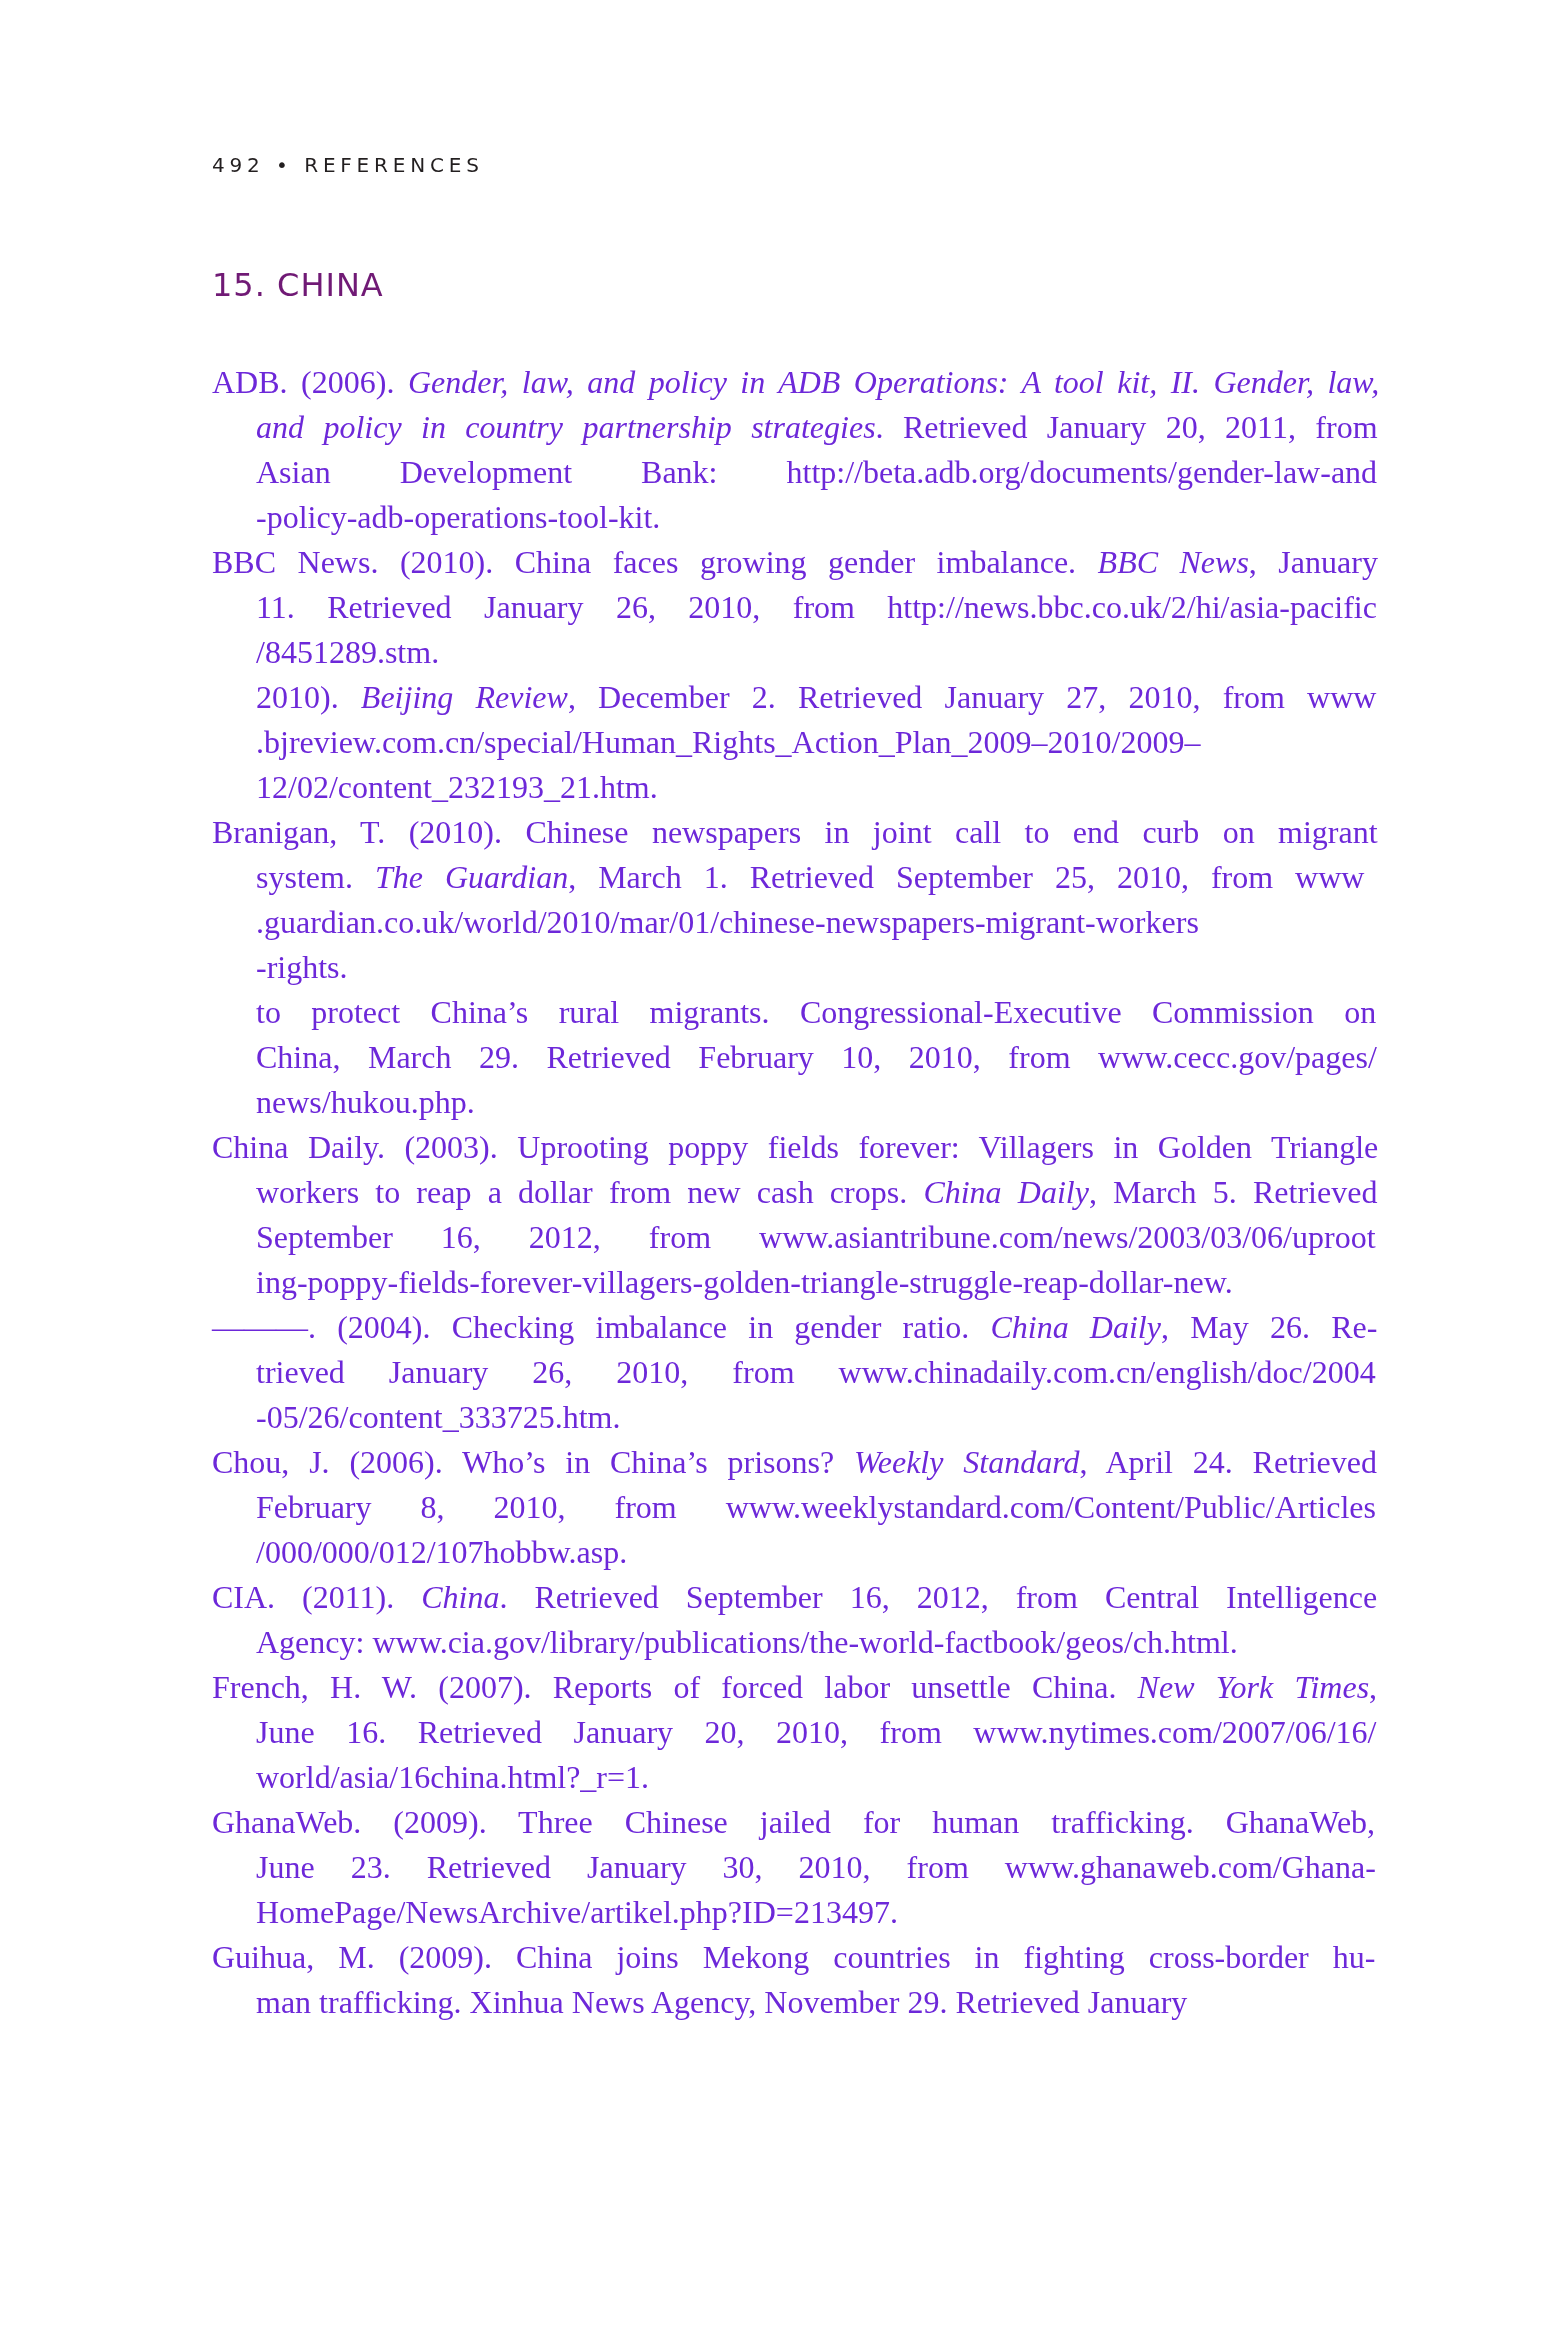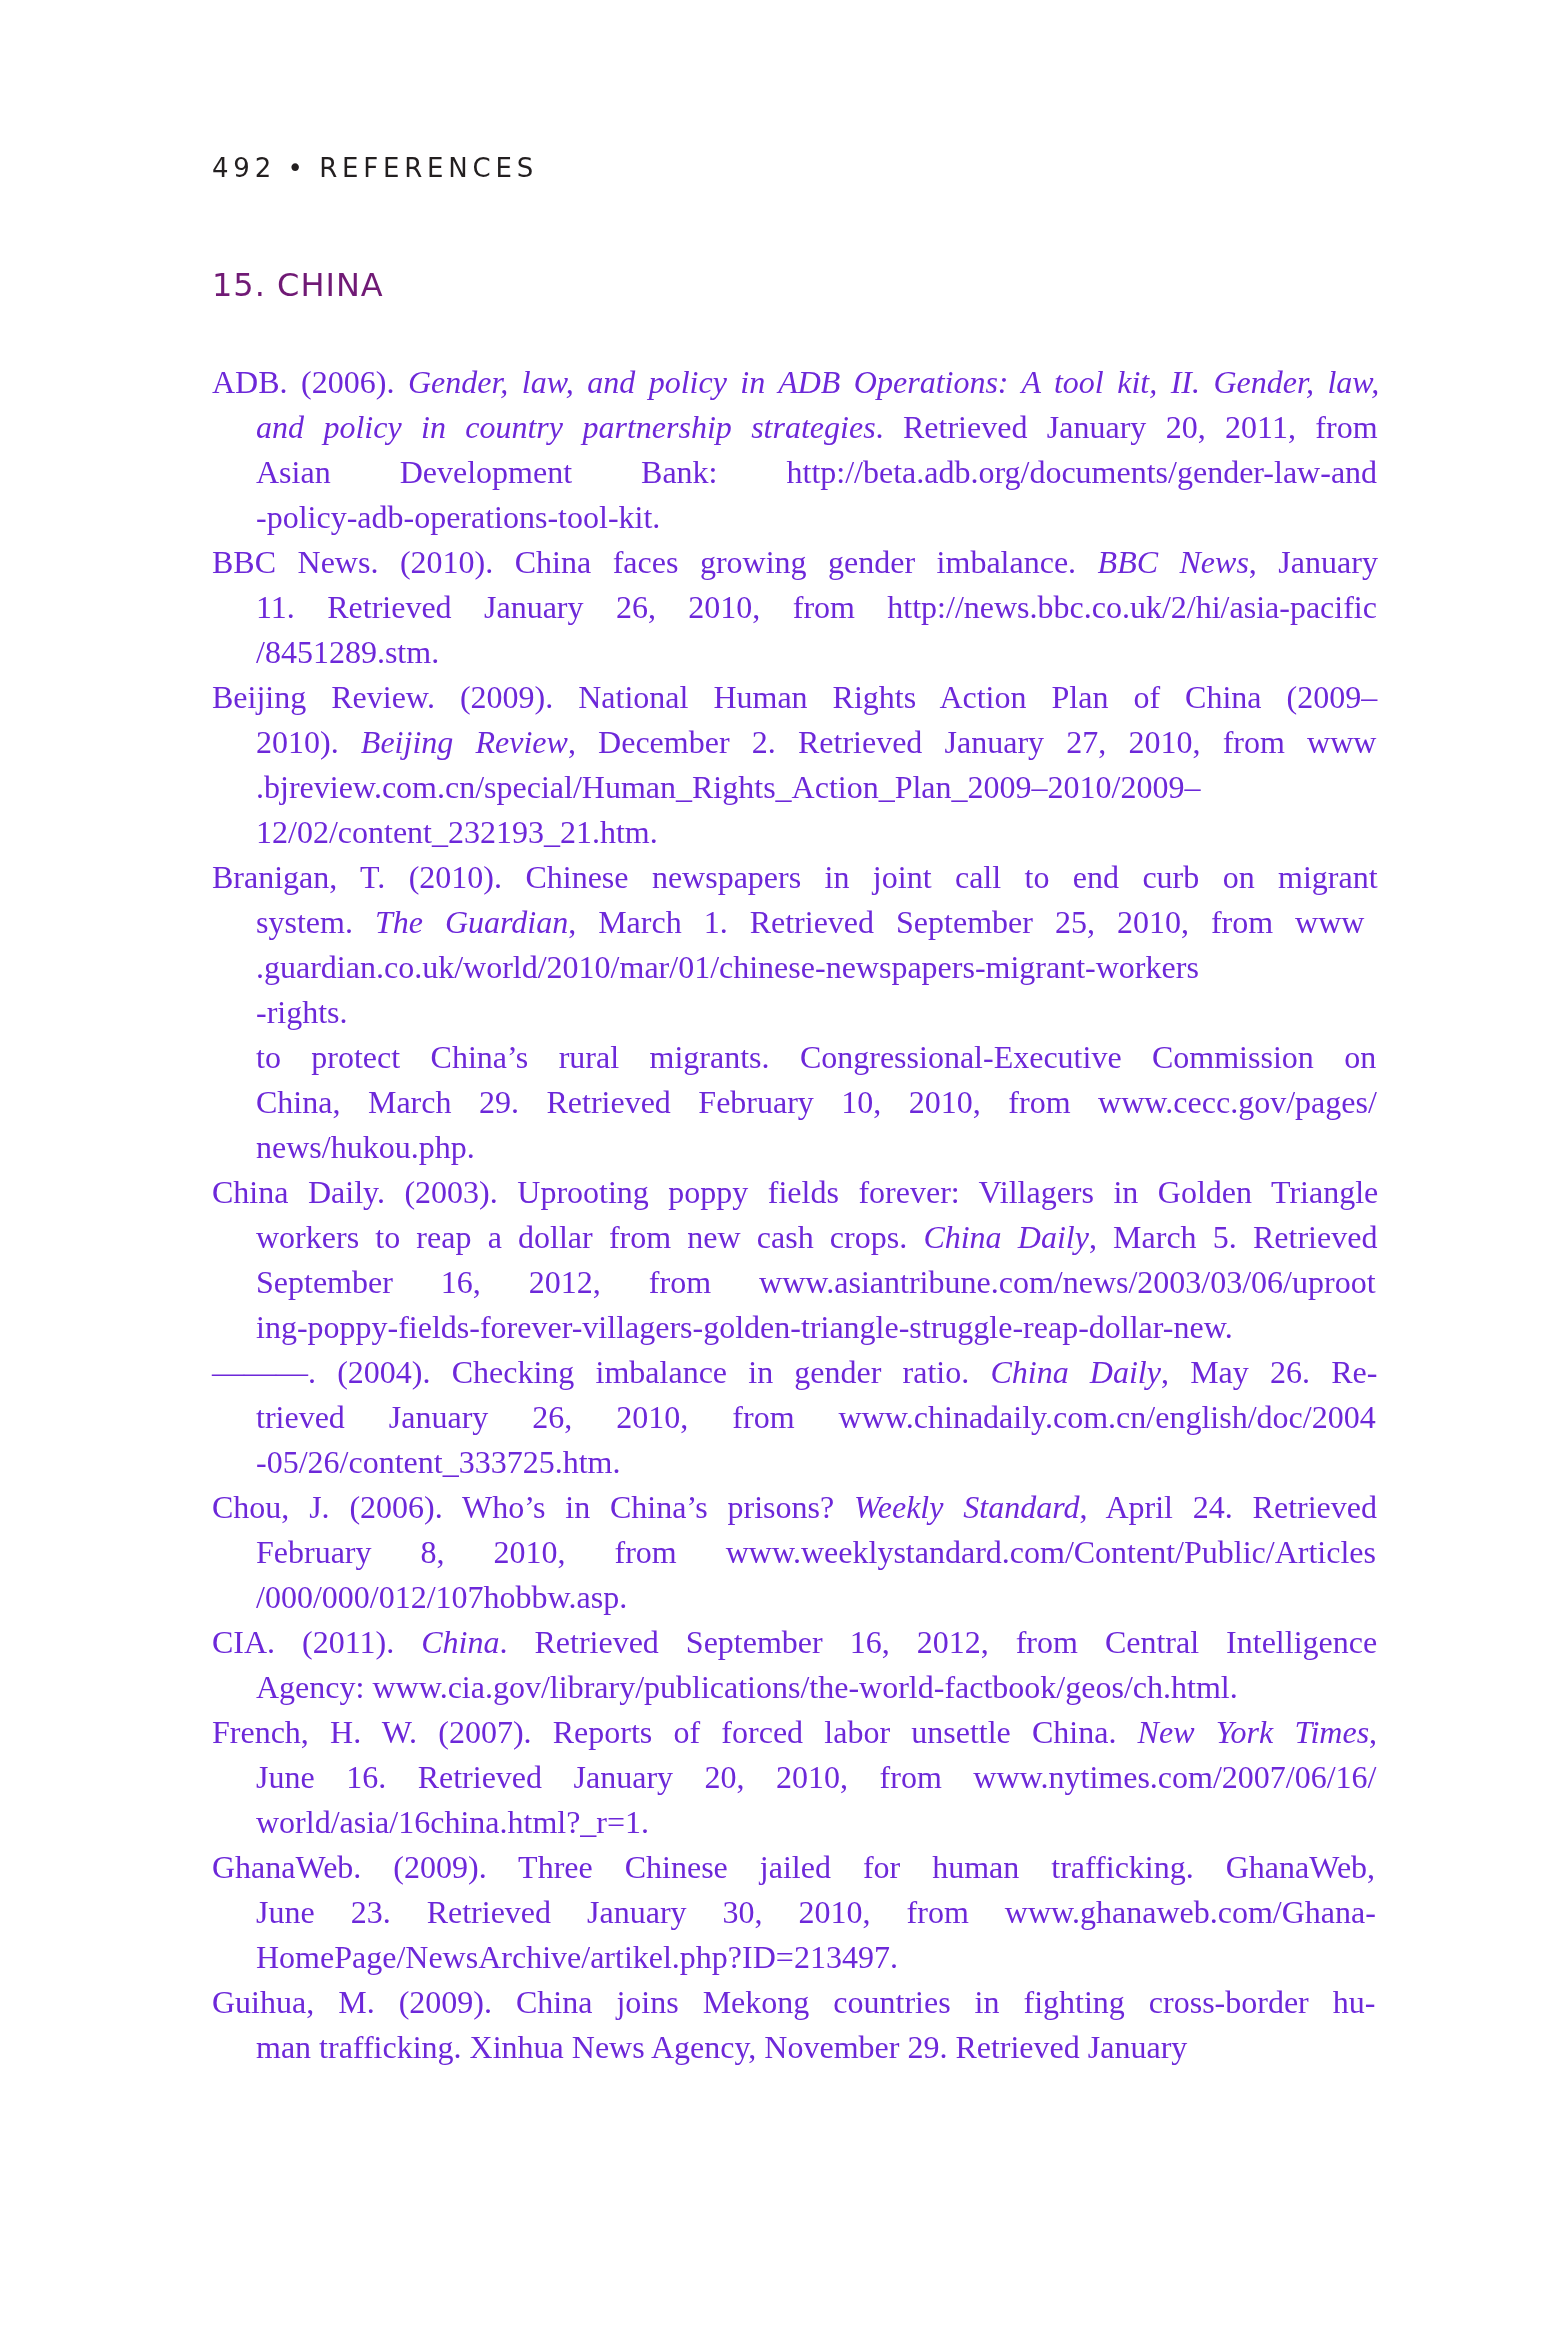--- a/index.html
+++ b/index.html
@@ -1,20 +1,20 @@
 <!DOCTYPE html>
 <html><head>
 <meta charset="utf-8">
 <style>
   html, body { margin: 0; padding: 0; background: #ffffff; }
   body { width: 1561px; height: 2341px; position: relative; overflow: hidden; }
   .page { position: absolute; left: 0; top: 0; width: 1561px; height: 2341px; background: #fff; color: #231f20; }
   .running-head {
     position: absolute; left: 212px; top: 153px;
-    font-family: "DejaVu Sans", sans-serif; font-size: 26px; letter-spacing: 4.8px; color: #231f20;
+    font-family: "DejaVu Sans", sans-serif; font-size: 20px; letter-spacing: 4.8px; color: #231f20;
     white-space: nowrap;
   }
   .running-head .sep { margin: 0 11.5px; }
   .section-title {
     position: absolute; left: 212px; top: 266px;
     font-family: "DejaVu Sans", sans-serif; font-size: 32px; letter-spacing: 1px; color: #701a75;
     white-space: nowrap;
   }
   .refs { position: absolute; left: 212px; top: 360px; width: 1151px; }
   .ref { margin: 0; padding: 0; }
@@ -42,21 +42,20 @@
         <div class="line cont"><span style="display: inline-block; white-space: nowrap; word-spacing: 11.4px;"><i>and policy in country partnership strategies</i><span>. Retrieved January 20, 2011, from</span></span></div>
         <div class="line cont"><span style="display: inline-block; white-space: nowrap; word-spacing: 61px;"><span>Asian Development Bank: http://beta.adb.org/documents/gender-law-and</span></span></div>
         <div class="line cont last"><span style="display: inline-block; white-space: nowrap;"><span>-policy-adb-operations-tool-kit.</span></span></div>
       </div>
       <div class="ref">
         <div class="line"><span style="display: inline-block; white-space: nowrap; word-spacing: 13.5px;"><span>BBC News. (2010). China faces growing gender imbalance. </span><i>BBC News</i><span>, January</span></span></div>
         <div class="line cont"><span style="display: inline-block; white-space: nowrap; word-spacing: 24.4px;"><span>11. Retrieved January 26, 2010, from http://news.bbc.co.uk/2/hi/asia-pacific</span></span></div>
         <div class="line cont last"><span style="display: inline-block; white-space: nowrap;"><span>/8451289.stm.</span></span></div>
       </div>
       <div class="ref">
-        <div class="line"><span style="display: inline-block; white-space: nowrap; word-spacing: 17px;"><span>Beijing Review. (2009). National Human Rights Action Plan of China (2009–</span></span></div>
         <div class="line cont"><span style="display: inline-block; white-space: nowrap; word-spacing: 14.2px;"><span>2010). </span><i>Beijing Review</i><span>, December 2. Retrieved January 27, 2010, from www</span></span></div>
         <div class="line cont"><span style="display: inline-block; white-space: nowrap;"><span>.bjreview.com.cn/special/Human_Rights_Action_Plan_2009–2010/2009–</span></span></div>
         <div class="line cont last"><span style="display: inline-block; white-space: nowrap;"><span>12/02/content_232193_21.htm.</span></span></div>
       </div>
       <div class="ref">
         <div class="line"><span style="display: inline-block; white-space: nowrap; word-spacing: 15.4px;"><span>Branigan, T. (2010). Chinese newspapers in joint call to end curb on migrant</span></span></div>
         <div class="line cont"><span style="display: inline-block; white-space: nowrap; word-spacing: 14px;"><span>system. </span><i>The Guardian</i><span>, March 1. Retrieved September 25, 2010, from www</span></span></div>
         <div class="line cont"><span style="display: inline-block; white-space: nowrap;"><span>.guardian.co.uk/world/2010/mar/01/chinese-newspapers-migrant-workers</span></span></div>
         <div class="line cont last"><span style="display: inline-block; white-space: nowrap;"><span>-rights.</span></span></div>
       </div>

